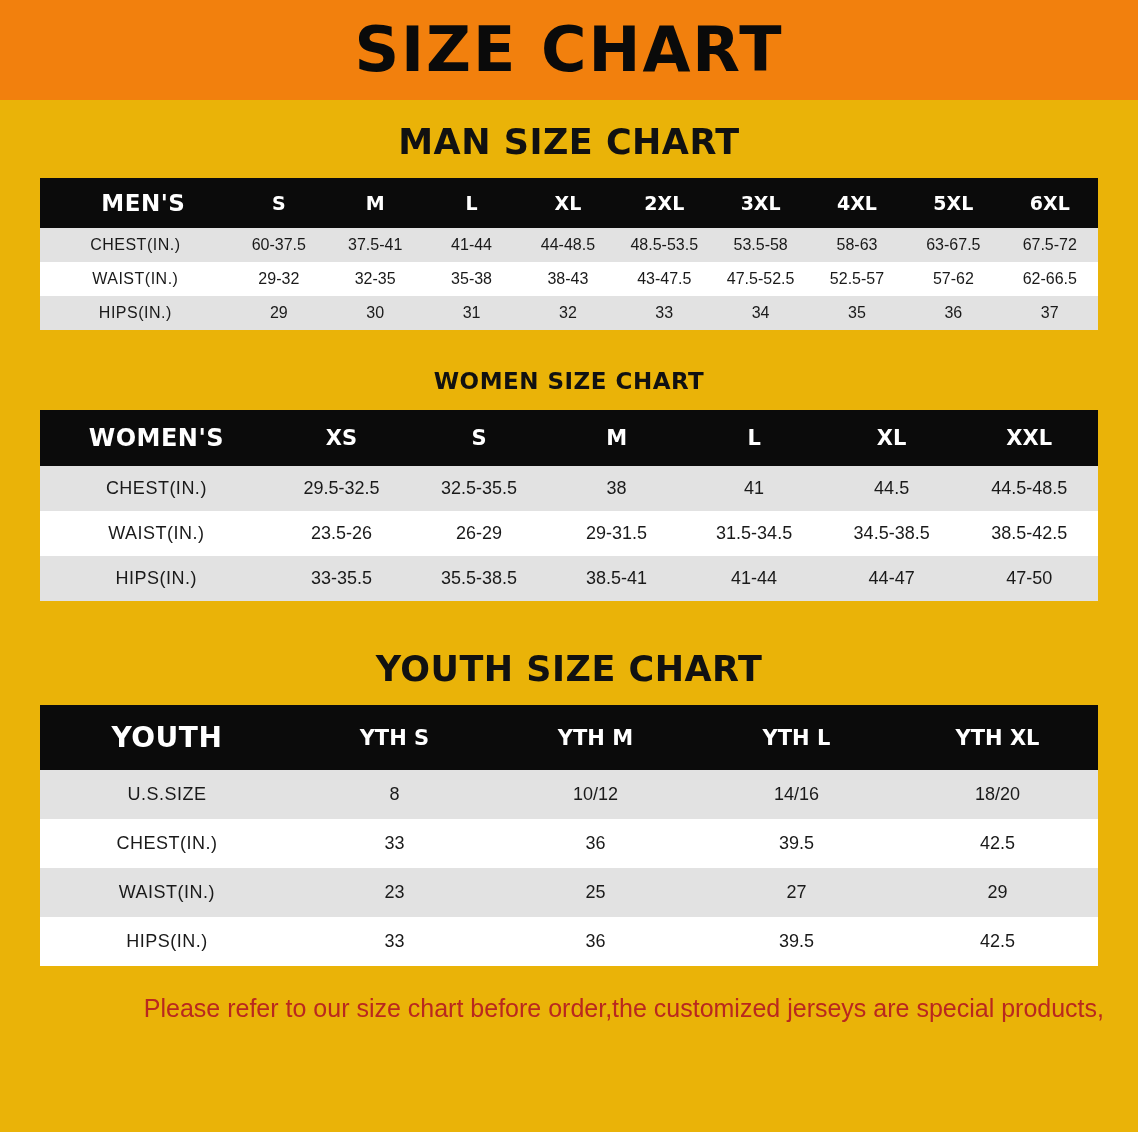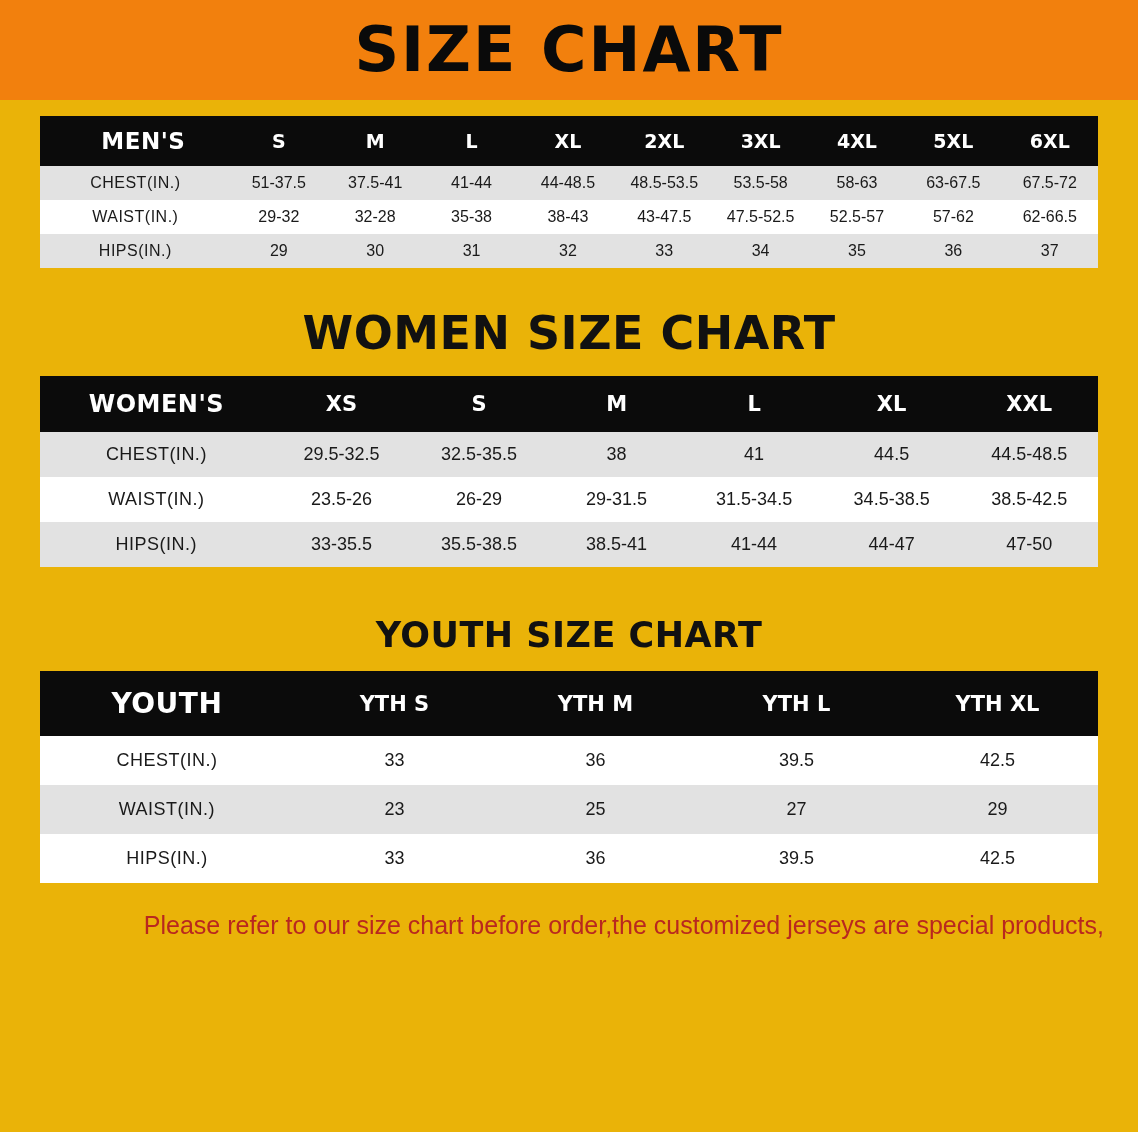--- a/index.html
+++ b/index.html
@@ -45,21 +45,21 @@
     font-weight: bold;
     color: #111111;
     letter-spacing: 0.5px;
   }
   .title-man {
     font-size: 35px;
     margin-top: 22px;
     margin-bottom: 0;
   }
   .title-women {
-    font-size: 46px;
+    font-size: 23px;
     margin-top: 38px;
     margin-bottom: 15px;
   }
   .title-youth {
     font-size: 35px;
     margin-top: 48px;
     margin-bottom: 0;
   }
 
   
@@ -140,20 +140,21 @@
 </style>
 </head>
 <body>
 
 <div class="page">
 
   <div class="banner">
     <div class="banner-title">SIZE CHART</div>
   </div>
 
+  <div class="section-title title-man">MAN SIZE CHART</div>
   <div class="table-wrap">
     <table id="men-table">
       <colgroup>
         <col style="width:18%">
           <col style="width:9.1%">
           <col style="width:9.1%">
           <col style="width:9.1%">
         <col style="width:9.1%">
           <col style="width:9.1%">
           <col style="width:9.1%">
@@ -171,34 +172,34 @@
           <th>2XL</th>
           <th>3XL</th>
           <th>4XL</th>
           <th>5XL</th>
           <th>6XL</th>
         </tr>
       </thead>
       <tbody>
         <tr class="alt">
           <td class="rowlabel">CHEST(IN.)</td>
-          <td>51-37.5</td>
+          <td>60-37.5</td>
           <td>37.5-41</td>
           <td>41-44</td>
           <td>44-48.5</td>
           <td>48.5-53.5</td>
           <td>53.5-58</td>
           <td>58-63</td>
           <td>63-67.5</td>
           <td>67.5-72</td>
         </tr>
         <tr class="plain">
           <td class="rowlabel">WAIST(IN.)</td>
           <td>29-32</td>
-          <td>32-28</td>
+          <td>32-35</td>
           <td>35-38</td>
           <td>38-43</td>
           <td>43-47.5</td>
           <td>47.5-52.5</td>
           <td>52.5-57</td>
           <td>57-62</td>
           <td>62-66.5</td>
         </tr>
         <tr class="alt">
           <td class="rowlabel">HIPS(IN.)</td>
@@ -284,20 +285,27 @@
       <thead>
         <tr>
           <th class="rowhead">YOUTH</th>
           <th>YTH S</th>
           <th>YTH M</th>
           <th>YTH L</th>
           <th>YTH XL</th>
         </tr>
       </thead>
       <tbody>
+        <tr class="alt">
+          <td class="rowlabel">U.S.SIZE</td>
+          <td>8</td>
+          <td>10/12</td>
+          <td>14/16</td>
+          <td>18/20</td>
+        </tr>
         <tr class="plain">
           <td class="rowlabel">CHEST(IN.)</td>
           <td>33</td>
           <td>36</td>
           <td>39.5</td>
           <td>42.5</td>
         </tr>
         <tr class="alt">
           <td class="rowlabel">WAIST(IN.)</td>
           <td>23</td>

